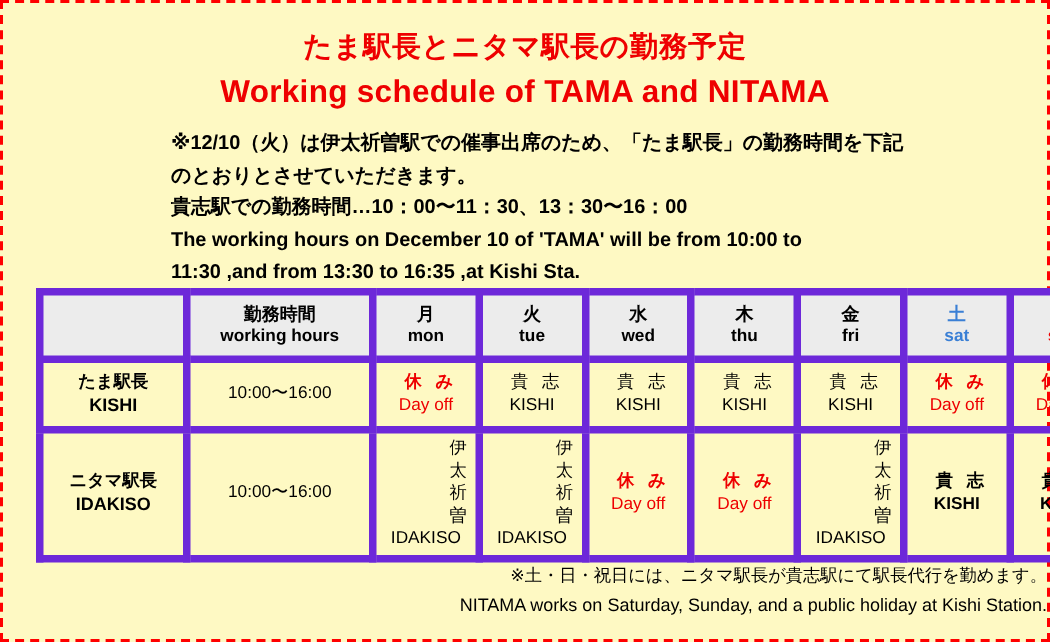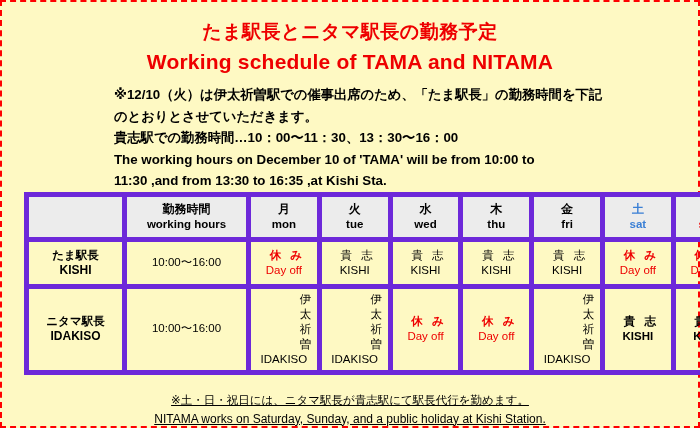--- a/index.html
+++ b/index.html
@@ -126,23 +126,21 @@
   .cell-en {
     display: block;
     font-size: 11.5px;
     line-height: 15px;
   }
   .sp { letter-spacing: 3px; padding-left: 7px; }
   .off .cell-jp, .off .cell-en { color: #ee0000; }
   .off .cell-jp { font-weight: bold; }
   .bold .cell-jp, .bold .cell-en { font-weight: bold; }
   .footer {
-    margin-top: 16px;
-    text-align: center;
-    text-decoration: underline;
+    text-align: right;
   }
   .foot-jp {
     font-size: 11.5px;
     line-height: 19px;
     color: #000000;
   }
   .foot-en {
     font-size: 12px;
     line-height: 19px;
     color: #000000;

